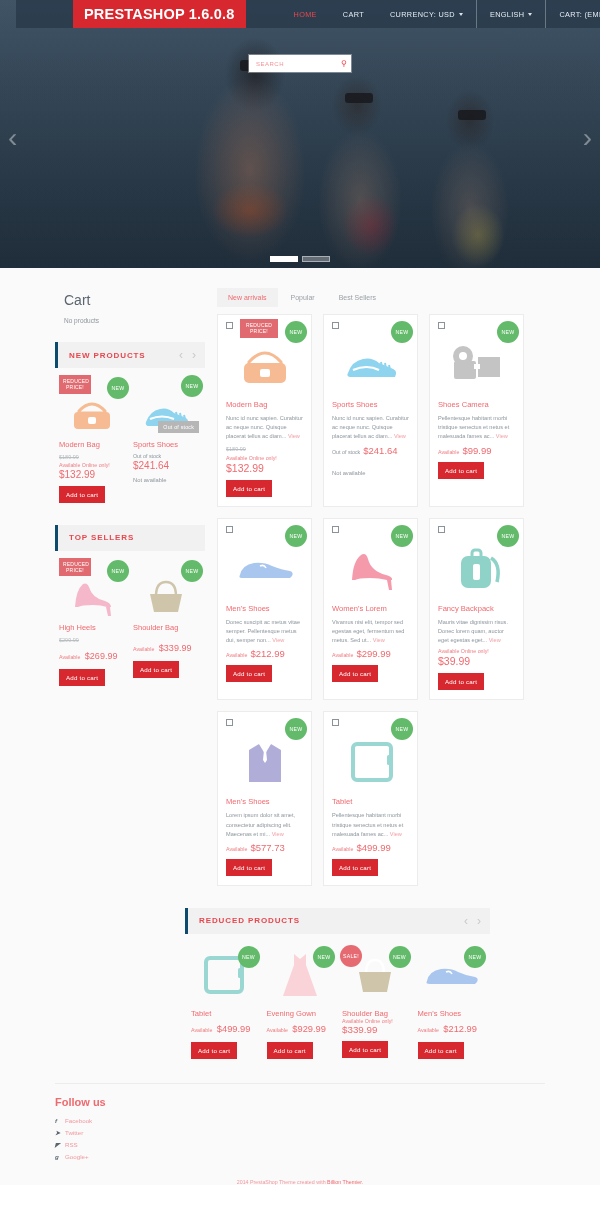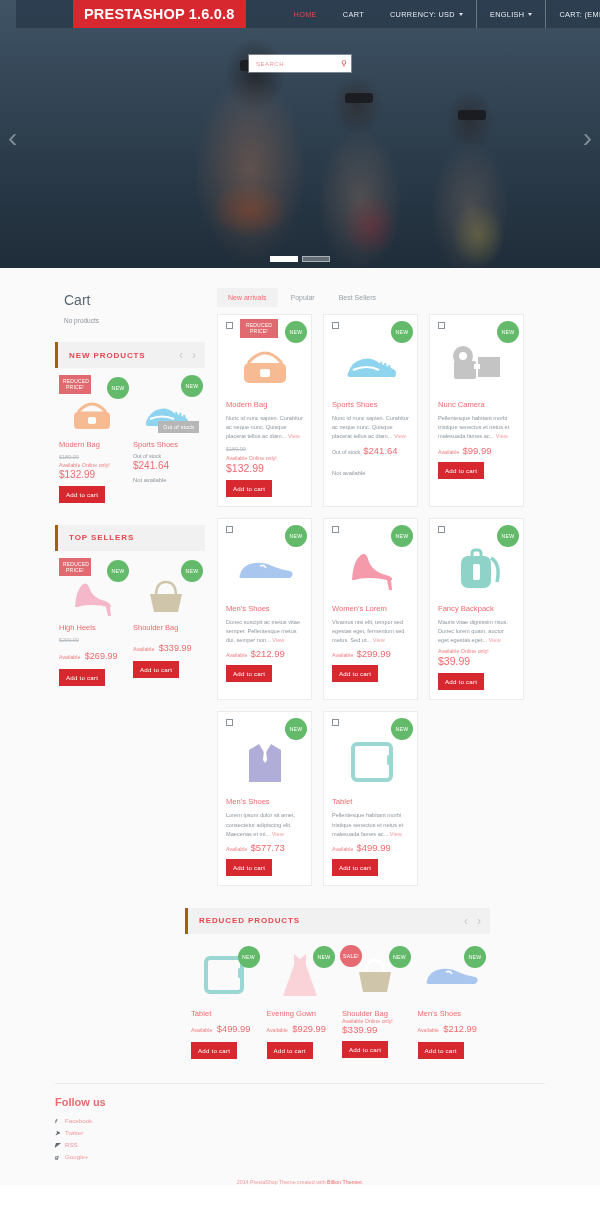--- a/index.html
+++ b/index.html
@@ -87,21 +87,21 @@
   .page { width: 600px; background: #fafafa; padding: 0 0 0 0; position: relative; }
   .wrap { width: 490px; margin: 0 auto; display: flex; gap: 12px; padding-top: 20px; }
 
   .col-left { width: 150px; flex: 0 0 150px; }
   .col-right { flex: 1; }
 
   .cart-title { font-size: 14px; color: #5a6670; font-weight: normal; margin: 4px 0 9px 9px; }
   .cart-empty { font-size: 6.5px; color: #8d969d; margin: 0 0 18px 9px; }
 
   .blockhead {
-    background: #f1f1f1; border-left: 3px solid #a16207;
+    background: #f1f1f1; border-left: 3px solid #0c4a6e;
     height: 26px; display: flex; align-items: center; padding-left: 11px; margin-bottom: 9px;
   }
   .blockhead h3 { font-size: 8px; color: #e8474e; letter-spacing: .9px; font-weight: bold; }
   .blockhead .navs { margin-left: auto; display: flex; gap: 9px; padding-right: 9px; color: #c9c9c9; font-size: 12px; }
   .blockhead .navs span { cursor: pointer; }
 
   .mini-grid { display: flex; gap: 8px; padding: 0 4px; }
   .mini-card { width: 66px; position: relative; }
   .mini-thumb { height: 58px; position: relative; display: flex; align-items: flex-end; justify-content: center; }
   .mini-name { font-size: 7.5px; color: #ef6a6f; margin-top: 5px; line-height: 1.3; }
@@ -377,21 +377,21 @@
           </div>
           <div class="prod-thumb">
             <svg width="62" height="44" viewBox="0 0 62 44">
               <circle cx="17" cy="13" r="10" fill="#c4c4c4"></circle>
               <circle cx="17" cy="13" r="4" fill="#fff"></circle>
               <rect x="8" y="18" width="22" height="18" rx="2" fill="#c4c4c4"></rect>
               <rect x="32" y="14" width="22" height="20" fill="#c4c4c4"></rect>
               <rect x="28" y="21" width="6" height="5" fill="#fff"></rect>
             </svg>
           </div>
-          <div class="prod-name">Nunc Camera</div>
+          <div class="prod-name">Shoes Camera</div>
           <div class="prod-desc"><span>Pellentesque habitant morbi tristique senectus et netus et malesuada fames ac...</span> <a>View</a></div>
           <div class="priceline">
             <span class="prod-avail">Available</span>
             <span class="prod-price-inline">$99.99</span>
           </div>
           <button class="btn-cart">Add to cart</button>
         </div>
 
         <div class="prod-card">
           <div class="prod-top">

